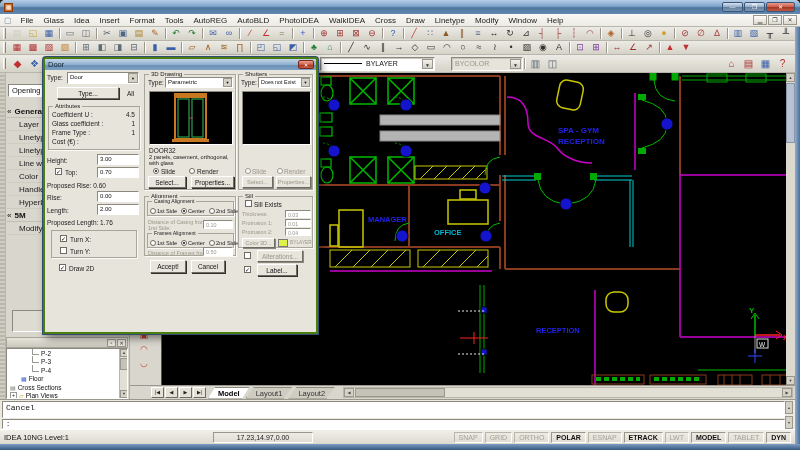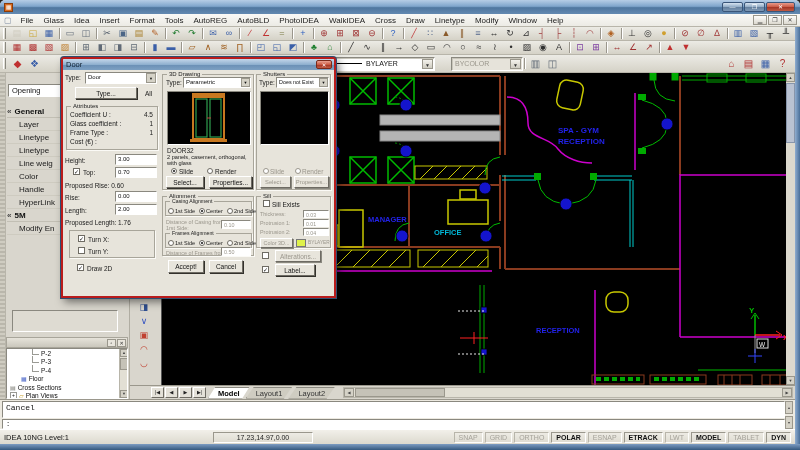--- a/index.html
+++ b/index.html
@@ -82,21 +82,21 @@
 #status{position:absolute;left:0;top:429px;width:795px;height:15px;background:linear-gradient(#f2f0ea,#dcd9ce);border-top:1px solid #fff;display:flex;align-items:center;}
 #status-left{margin-left:4px;font-size:7.5px;color:#111;}
 #coords{position:absolute;left:213px;width:100px;height:11px;border:1px solid;border-color:#9a978c #fff #fff #9a978c;font-size:7px;line-height:10px;text-align:center;color:#222;}
 #toggles{position:absolute;right:4px;display:flex;}
 .tog{height:11px;line-height:10px;padding:0 4px;margin-left:2px;font-size:7px;border:1px solid;border-color:#b8b5aa #fdfdfb #fdfdfb #b8b5aa;color:#a5a29a;}
 .tog.active{color:#111;font-weight:bold;border-color:#9a978c #fff #fff #9a978c;}
 
 #rborder{position:absolute;right:0;top:27px;width:5px;height:417px;background:linear-gradient(90deg,#8fadd0,#4a6f99);}
 #bborder{position:absolute;left:0;top:444px;width:800px;height:6px;background:linear-gradient(#7d9cc2,#35597f);}
 
-#dialog{position:absolute;left:43px;top:57px;width:275px;height:241px;background:#e7e4db;border:2px solid #b91c1c;box-shadow:0 0 0 1px #2f4d70,3px 4px 8px rgba(0,0,0,.5);border-radius:3px 3px 0 0;z-index:30;margin-left:18px;}
+#dialog{position:absolute;left:43px;top:57px;width:275px;height:277px;background:#e7e4db;border:2px solid #4d7c0f;box-shadow:0 0 0 1px #2f4d70,3px 4px 8px rgba(0,0,0,.5);border-radius:3px 3px 0 0;z-index:30;}
 .dtitle{height:11px;background:linear-gradient(#c4d6ea 0%,#8fb0cf 50%,#6a8fb5 52%,#7da0c2 100%);display:flex;align-items:center;padding:0 3px;border-radius:2px 2px 0 0;}
 .dtitle span{font-size:7.5px;color:#102030;}
 .dclose{position:absolute;right:2px;top:1px;width:16px;height:9px;border:1px solid #7a2a1a;border-radius:2px;background:linear-gradient(#eaa292,#cc5a42 50%,#a33524 52%,#c05a44);color:#fff;font-size:5.5px;line-height:8px;text-align:center;}
 .dbody{position:relative;width:271px;height:206px;font-size:6.5px;}
 .dlab{position:absolute;color:#1a1a1a;font-size:6.5px;white-space:nowrap;}
 .dlab.dis{color:#9a968c;}
 .fld{position:absolute;background:#fff;border:1px solid;border-color:#8a887f #fff #fff #8a887f;font-size:6px;padding:1px 0 0 2px;color:#111;}
 .fld.dis{color:#9a968c;}
 .dbtn{position:absolute;background:#e8e5dc;border:1px solid;border-color:#fff #6e6b63 #6e6b63 #fff;box-shadow:1px 1px 0 #33312c;font-size:6.5px;text-align:center;color:#111;}
 .dbtn.dis{color:#9a968c;box-shadow:1px 1px 0 #8a887f;}

